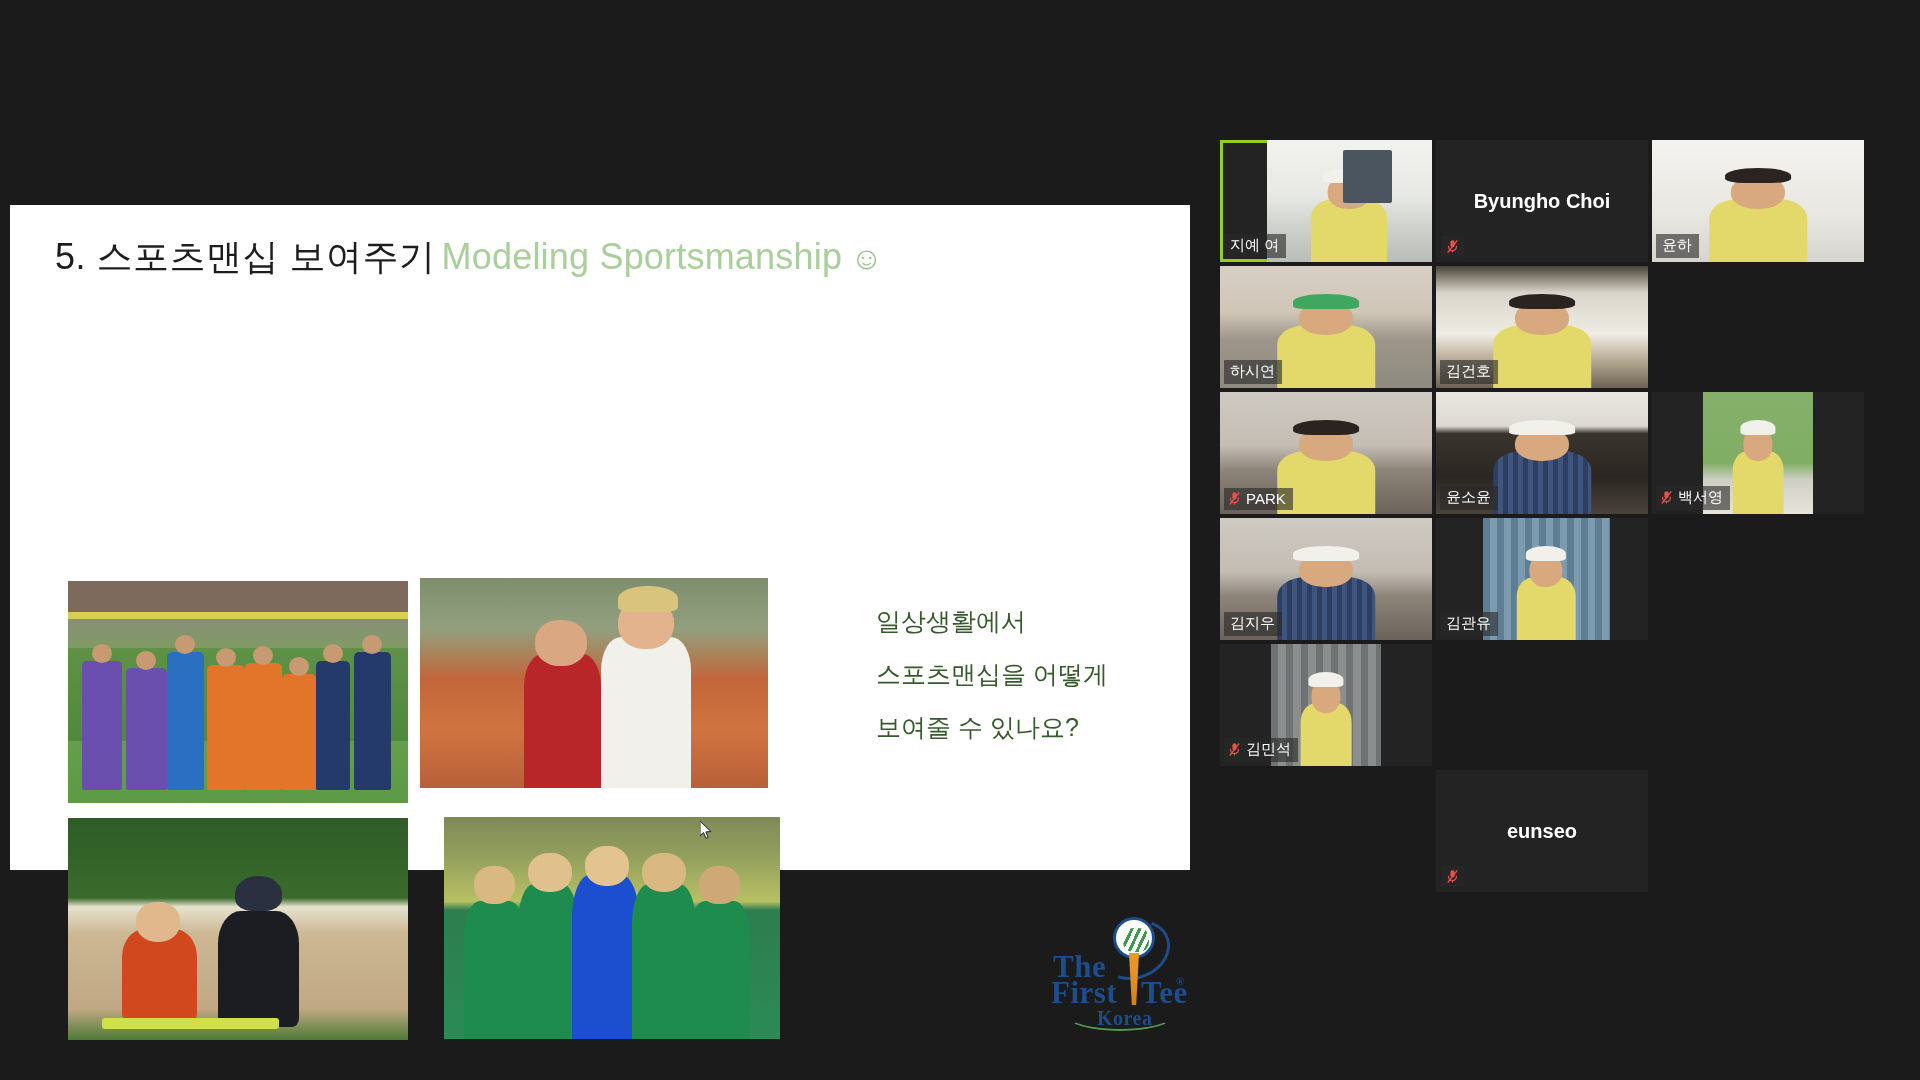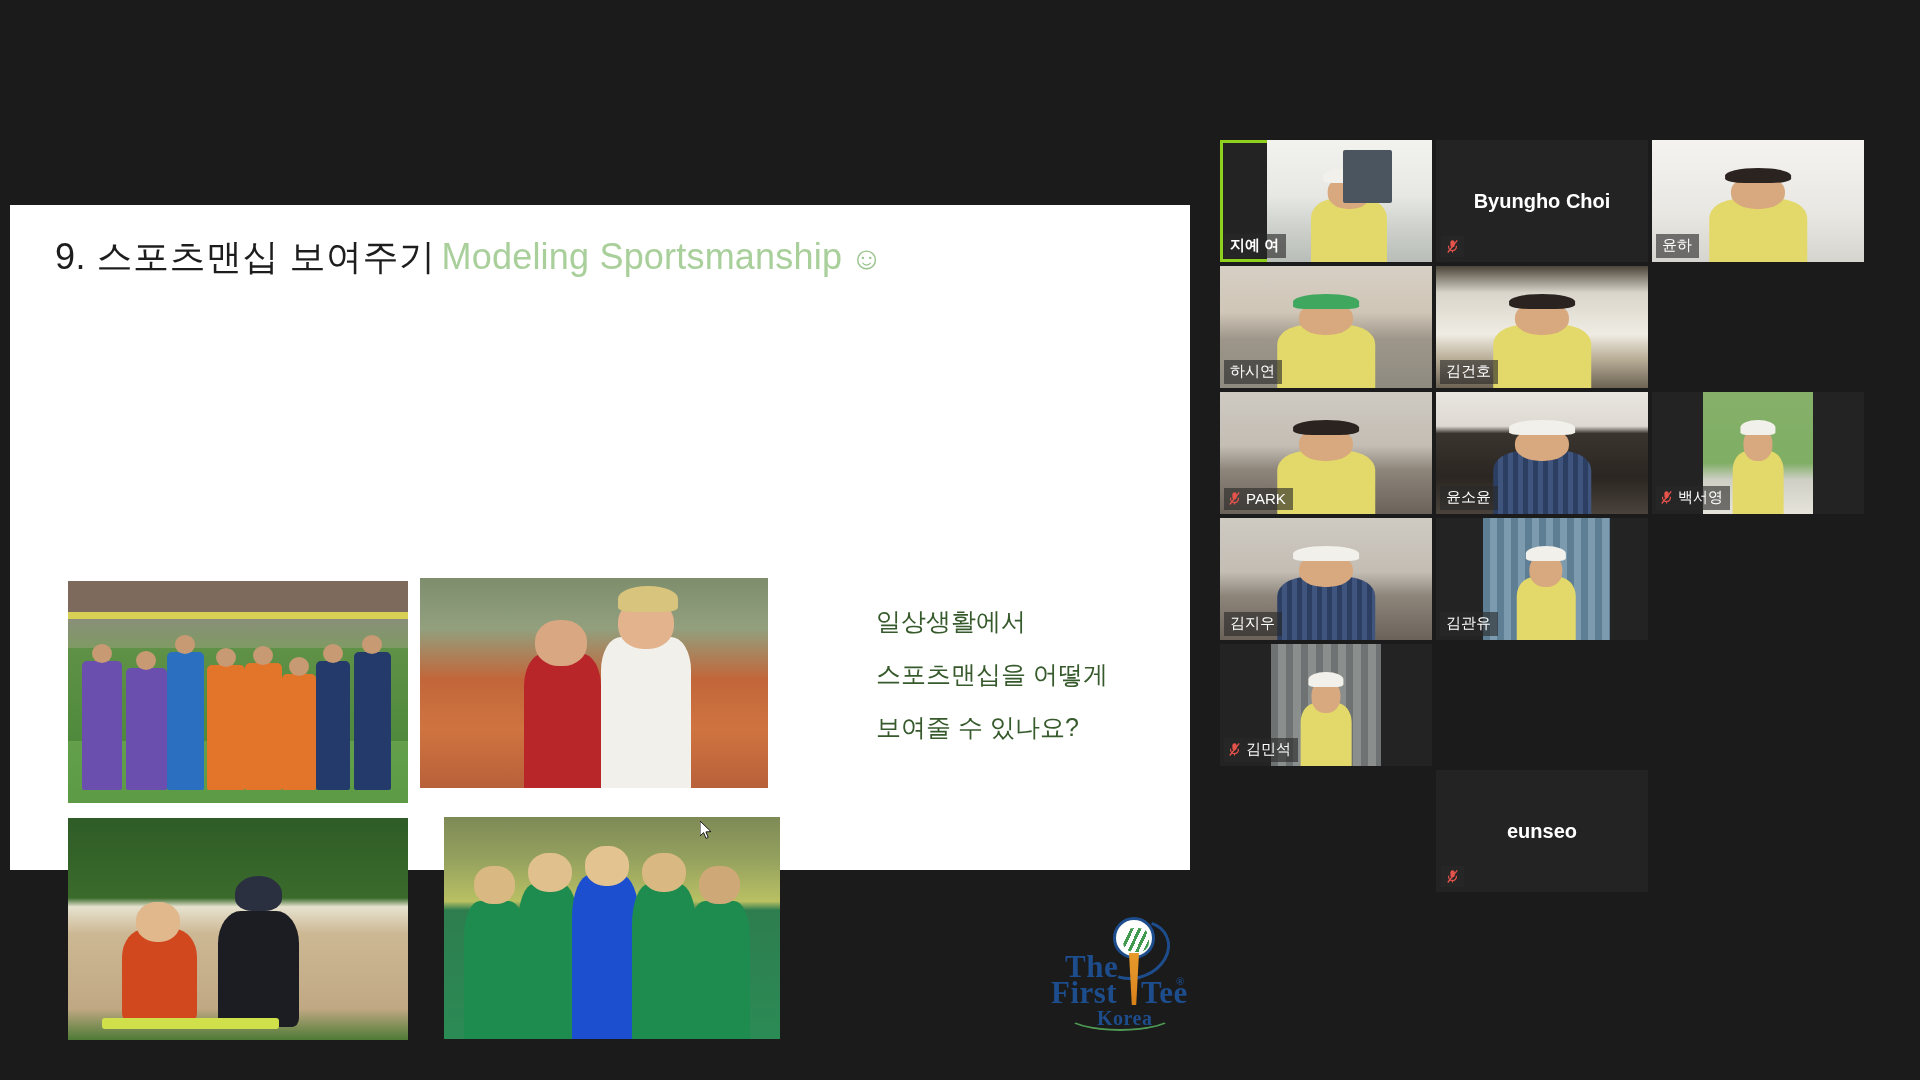--- a/index.html
+++ b/index.html
@@ -102,21 +102,21 @@
   }
   #logo .tee {
     position: absolute; left: 84px; top: 38px; width: 10px; height: 52px;
     background: linear-gradient(to bottom, #e79a2a 0%, #e08c24 60%, #d98018 100%);
     clip-path: polygon(0 0, 100% 0, 72% 100%, 28% 100%);
   }
   #logo .lt {
     position: absolute; font-family: "Liberation Serif", serif; color: #1d4d8c;
     font-weight: bold; letter-spacing: .5px;
   }
-  #logo .l-the   { left: 20px;  top: 34px; font-size: 31px; }
+  #logo .l-the   { left: 8px;  top: 34px; font-size: 31px; }
   #logo .l-first { left: 6px;  top: 60px; font-size: 31px; }
   #logo .l-tee   { left: 96px; top: 60px; font-size: 31px; }
   #logo .l-reg   { left: 131px; top: 60px; font-size: 11px; }
   #logo .l-korea { left: 52px; top: 92px; font-size: 20px; }
   #logo .arc {
     position: absolute; left: 22px; top: 86px; width: 106px; height: 30px;
     border: 2px solid #4f9b55; border-radius: 50%;
     border-top-color: transparent; border-left-color: transparent; border-right-color: transparent;
   }
 
@@ -126,21 +126,21 @@
   }
   #slide-cursor svg { display: block; }
 
   
   #zoom-grid { position: absolute; left: 1220px; top: 140px; width: 592px; }
   .vrow { display: flex; gap: 4px; margin-bottom: 4px; }
   .tile {
     position: relative; width: 212px; height: 122px;
     background: #232323; overflow: hidden; flex: 0 0 auto;
   }
-  .tile.active { outline: 3px solid #8fd01f; outline-offset: -3px; font-weight: bold; }
+  .tile.active { outline: 3px solid #8fd01f; outline-offset: -3px; }
 
   .feed { position: absolute; inset: 0; }
   .feed.inset { left: 22%; right: 0; }
   .feed.inset-both { left: 22%; right: 18%; }
   .feed.inset-r { left: 36%; right: 14%; }
   .feed.inset-c { left: 24%; right: 24%; }
 
   .nm {
     position: absolute; left: 4px; bottom: 4px;
     display: flex; align-items: center; gap: 5px;
@@ -196,21 +196,21 @@
   .person.plaid { background: repeating-linear-gradient(90deg,#2c3f63 0 5px,#40557e 5px 10px); }
 </style>
 </head>
 <body>
 
 <div id="root">
 
   <div id="slide">
 
     <div id="slide-title">
-      <span class="t-ko">9. 스포츠맨십 보여주기</span><span class="t-en">Modeling Sportsmanship</span><span class="t-emoji">☺</span>
+      <span class="t-ko">5. 스포츠맨십 보여주기</span><span class="t-en">Modeling Sportsmanship</span><span class="t-emoji">☺</span>
     </div>
 
     <div class="photo" id="photo-handshake">
       <div class="ph-inner">
         <div class="kid purple" style="left:4%;width:12%;height:58%">
             <span class="hd"></span>
           </div>
         <div class="kid purple" style="left:17%;width:12%;height:55%">
             <span class="hd"></span>
           </div>

